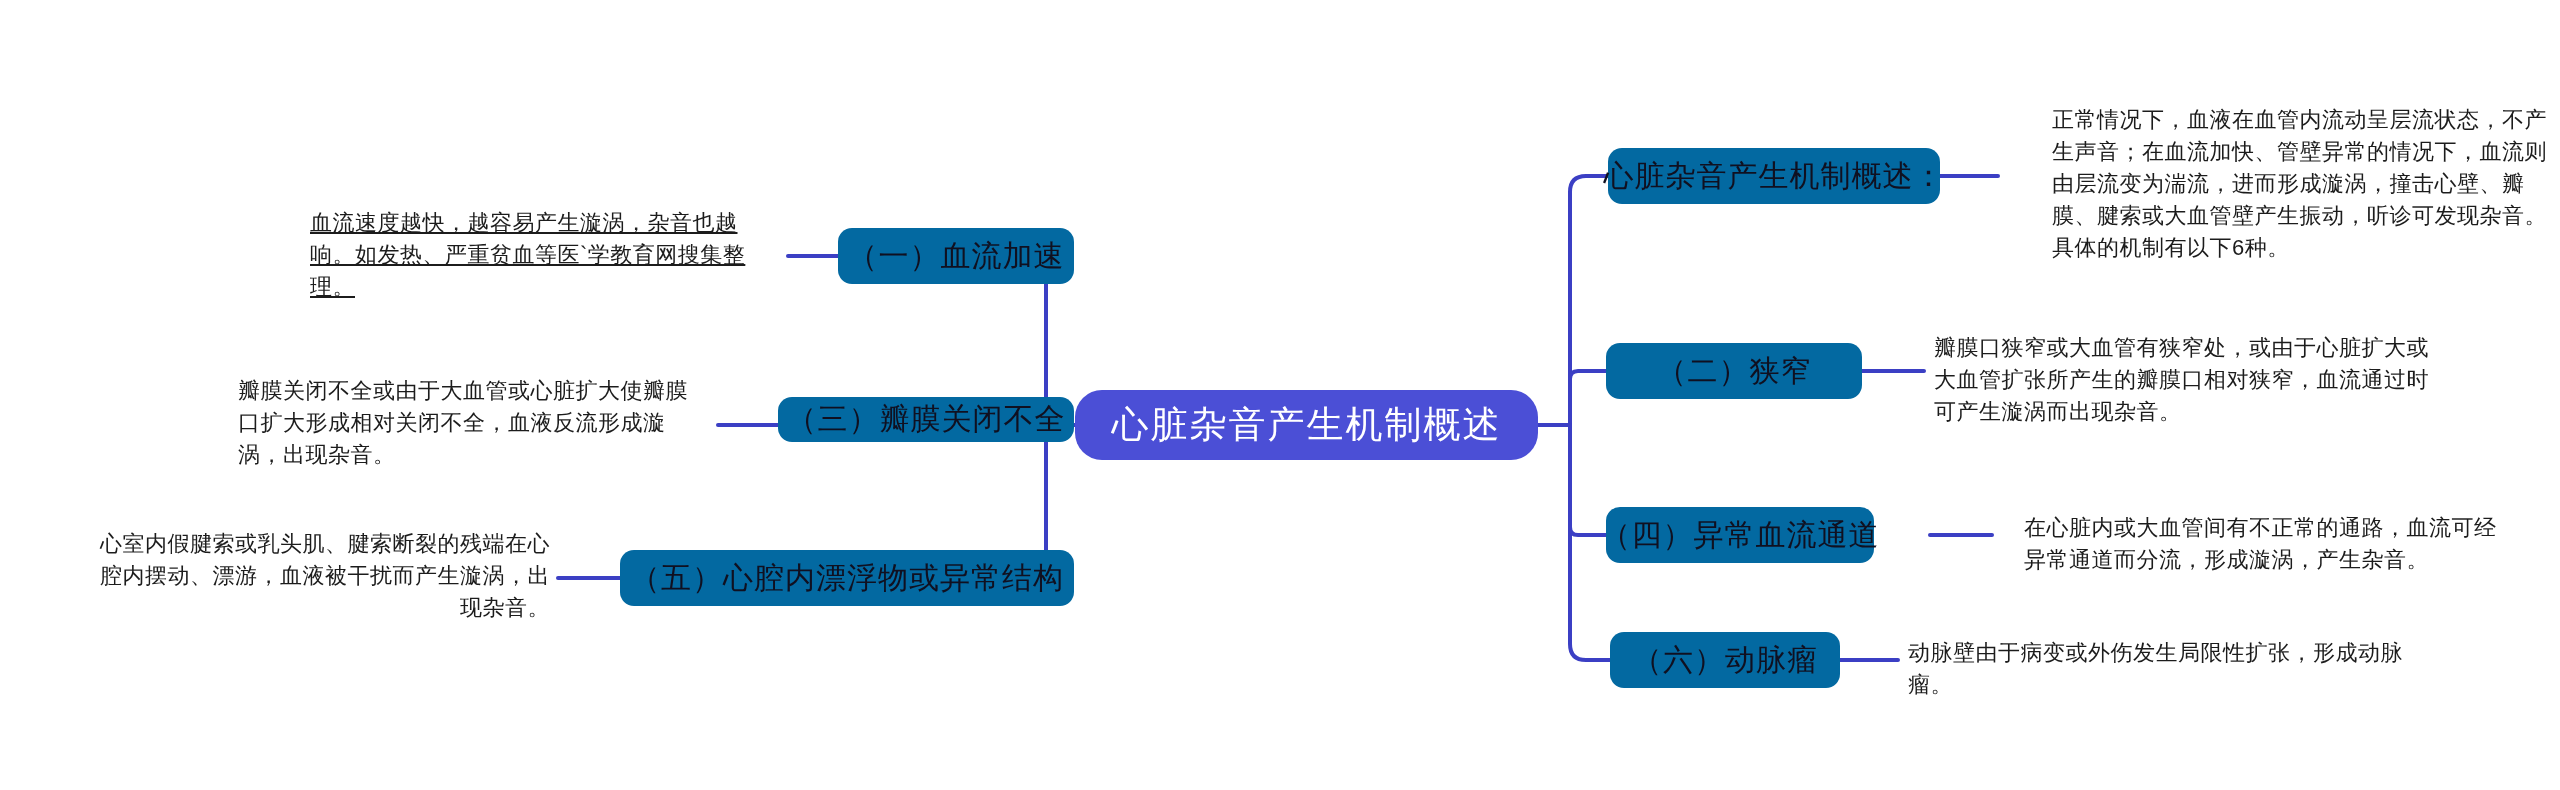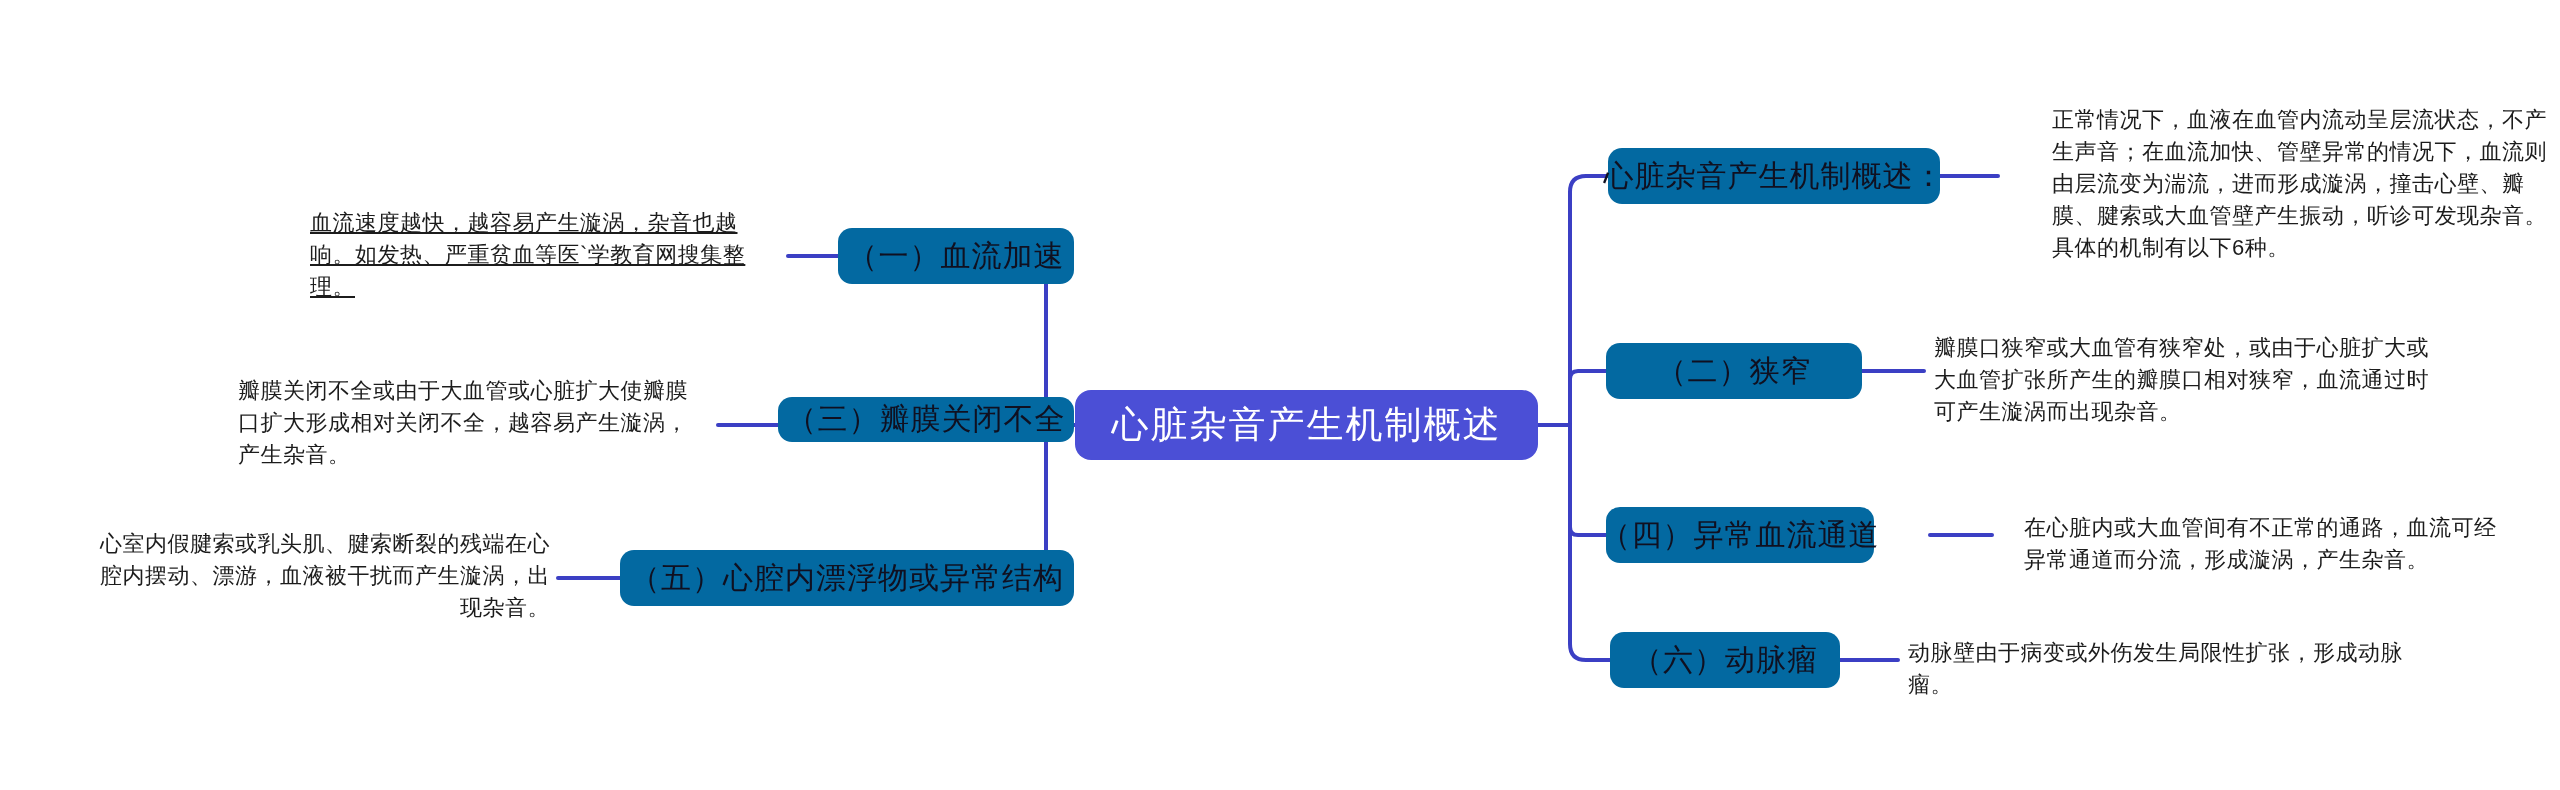--- a/index.html
+++ b/index.html
@@ -34,21 +34,21 @@
     align-items: center;
     justify-content: center;
     border-radius: 14px;
     white-space: nowrap;
     letter-spacing: 1px;
   }
   .node-main {
     background: #4b4fd6;
     color: #ffffff;
     font-size: 37px;
-    border-radius: 16px;
+    border-radius: 27px;
     letter-spacing: 2px;
   }
   .node-branch {
     background: #0369a1;
     color: #101020;
     font-size: 30px;
   }
   .leaf-text {
     position: absolute;
     box-sizing: border-box;
@@ -115,20 +115,20 @@
   <div class="leaf-text right" style="left:1908px; top:637px; width:500px;">动脉壁由于病变或外伤发生局限性扩张，形成动脉瘤。</div>
 
   <div class="node node-branch" style="left:838px; top:228px; width:236px; height:56px;">
     <span>（一）血流加速</span>
   </div>
   <div class="leaf-text left" style="left:310px; top:207px; width:470px;text-decoration:underline;">血流速度越快，越容易产生漩涡，杂音也越响。如发热、严重贫血等医`学教育网搜集整理。</div>
 
   <div class="node node-branch" style="left:778px; top:397px; width:296px; height:45px;">
     <span>（三）瓣膜关闭不全</span>
   </div>
-  <div class="leaf-text left" style="left:238px; top:375px; width:470px;">瓣膜关闭不全或由于大血管或心脏扩大使瓣膜口扩大形成相对关闭不全，越容易产生漩涡，产生杂音。</div>
+  <div class="leaf-text left" style="left:238px; top:375px; width:470px;">瓣膜关闭不全或由于大血管或心脏扩大使瓣膜口扩大形成相对关闭不全，血液反流形成漩涡，出现杂音。</div>
 
   <div class="node node-branch" style="left:620px; top:550px; width:454px; height:56px;">
     <span>（五）心腔内漂浮物或异常结构</span>
   </div>
   <div class="leaf-text left" style="left:98px; top:528px; width:452px;text-align:right;">心室内假腱索或乳头肌、腱索断裂的残端在心腔内摆动、漂游，血液被干扰而产生漩涡，出现杂音。</div>
 
 </div>
 
 </body></html>

